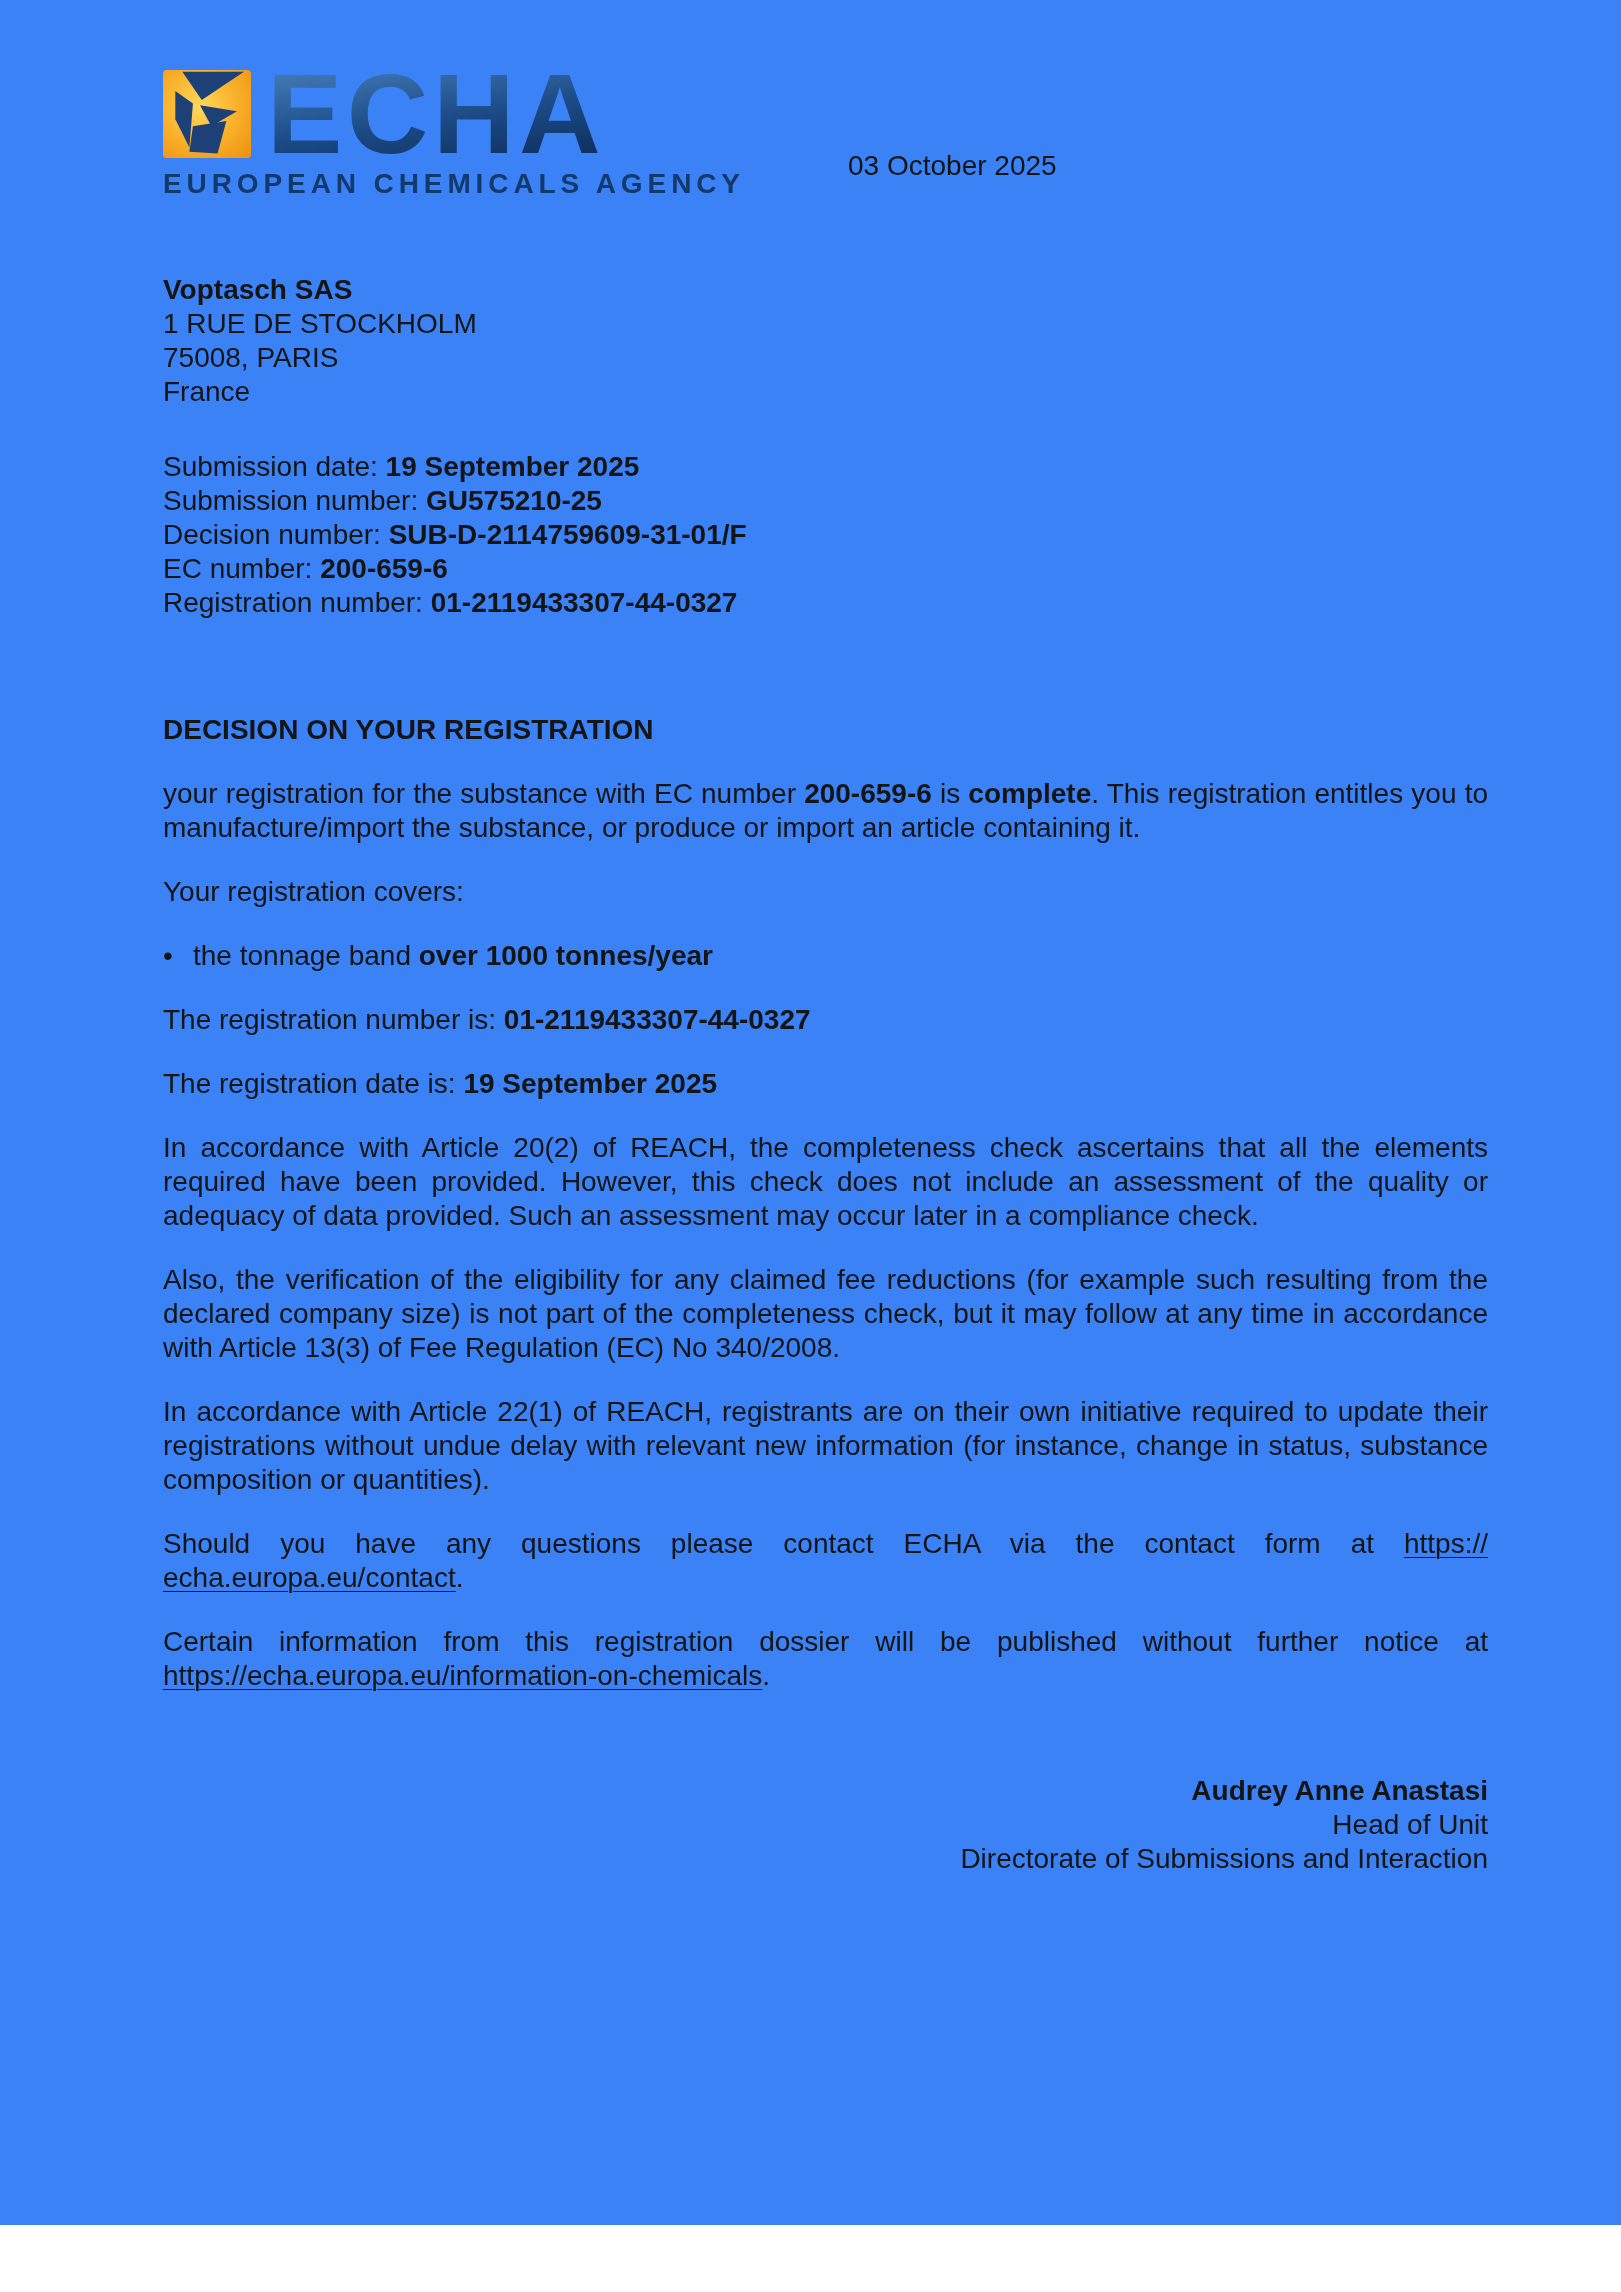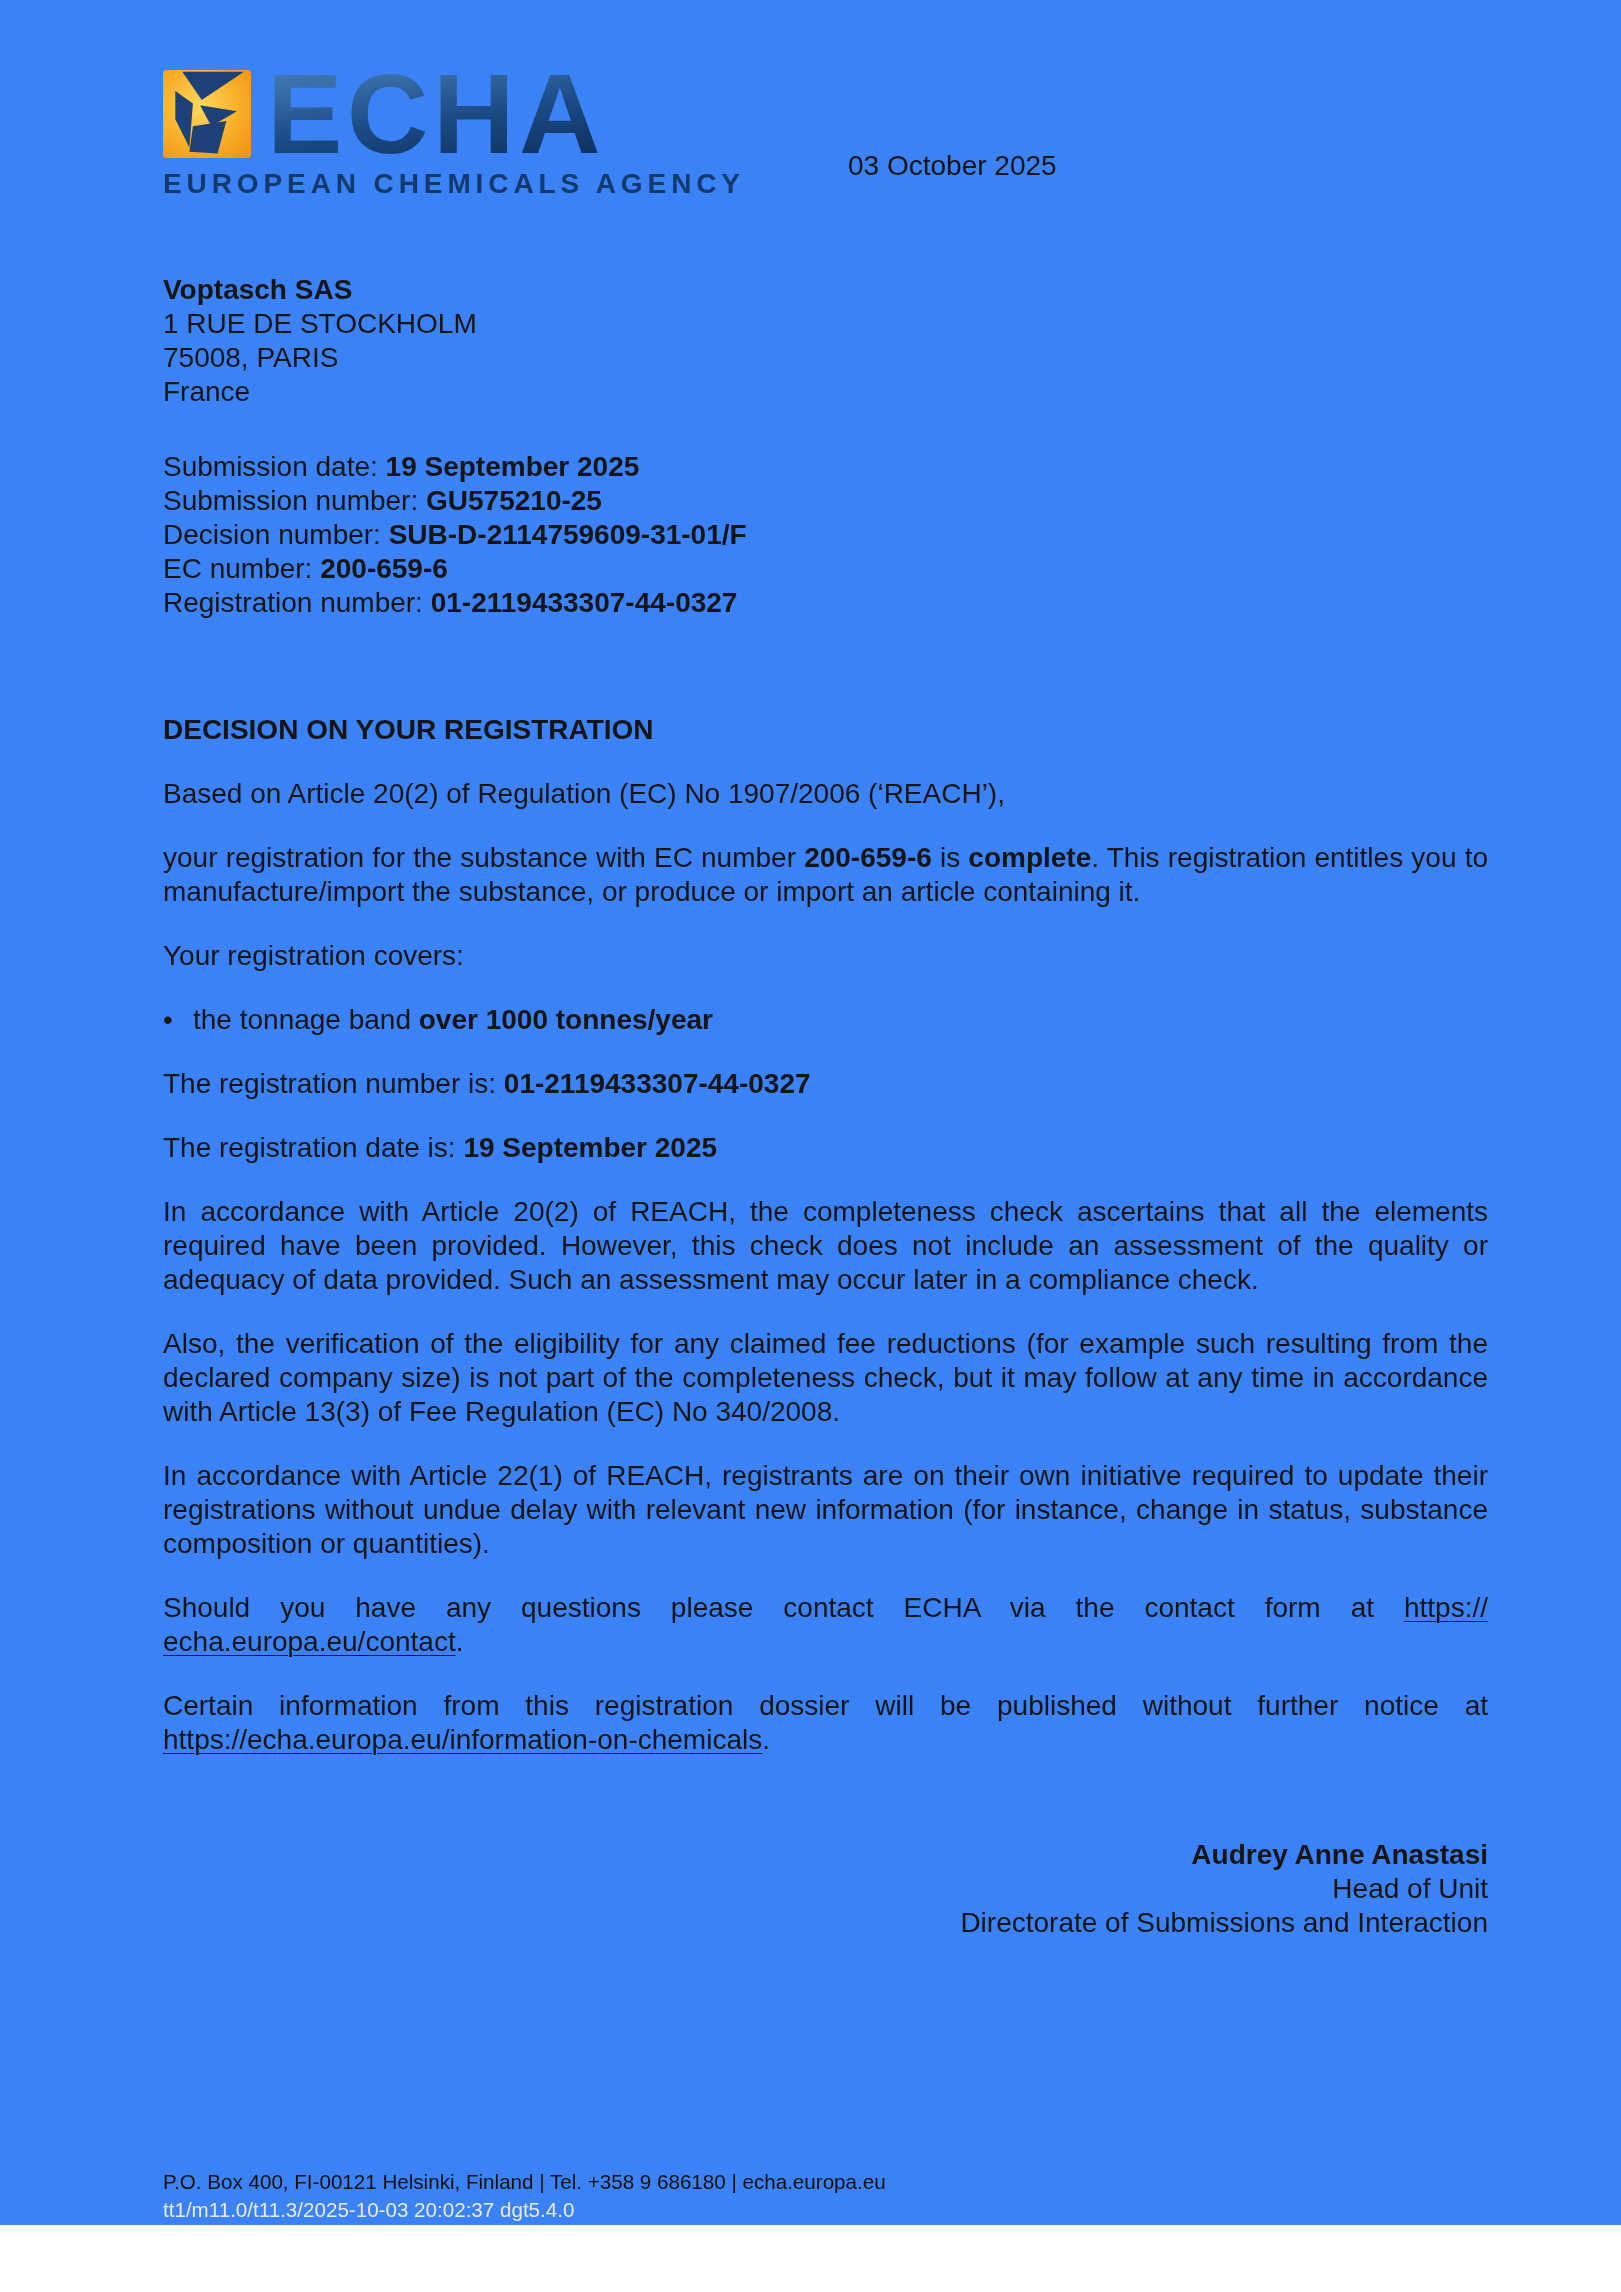--- a/index.html
+++ b/index.html
@@ -102,21 +102,20 @@
   <div class="meta-block">
     <p><span>Submission date: </span><b>19 September 2025</b></p>
     <p><span>Submission number: </span><b>GU575210-25</b></p>
     <p><span>Decision number: </span><b>SUB-D-2114759609-31-01/F</b></p>
     <p><span>EC number: </span><b>200-659-6</b></p>
     <p><span>Registration number: </span><b>01-2119433307-44-0327</b></p>
   </div>
 
   <p class="decision-heading">DECISION ON YOUR REGISTRATION</p>
 
-  <p>Based on Article 20(2) of Regulation (EC) No 1907/2006 (‘REACH’),</p>
 
   <p class="just"><span>your registration for the substance with EC number </span><b>200-659-6</b><span> is </span><b>complete</b><span>. This registration entitles you to manufacture/import the substance, or produce or import an article containing it.</span></p>
 
   <p>Your registration covers:</p>
 
   <p class="bullet-line"><span class="bullet">•</span><span>the tonnage band </span><b>over 1000 tonnes/year</b></p>
 
   <p><span>The registration number is: </span><b>01-2119433307-44-0327</b></p>
 
   <p><span>The registration date is: </span><b>19 September 2025</b></p>
@@ -131,19 +130,15 @@
   <p class="just"><span>Should you have any questions please contact ECHA via the contact form at </span><a class="link"><span>https://</span><wbr><span>echa.europa.eu/contact</span></a><span>.</span></p>
 
   <p class="just"><span>Certain information from this registration dossier will be published without further notice at </span><a class="link nowrap">https://echa.europa.eu/information-on-chemicals</a><span>.</span></p>
 
   <div class="signature">
     <p class="bold">Audrey Anne Anastasi</p>
     <p>Head of Unit</p>
     <p>Directorate of Submissions and Interaction</p>
   </div>
 
-  <div class="footer">
-    <p class="footer-line">P.O. Box 400, FI-00121 Helsinki, Finland | Tel. +358 9 686180 | echa.europa.eu</p>
-    <p class="footer-meta">tt1/m11.0/t11.3/2025-10-03 20:02:37 dgt5.4.0</p>
-  </div>
 
 </div>
 
 
 </body></html>

